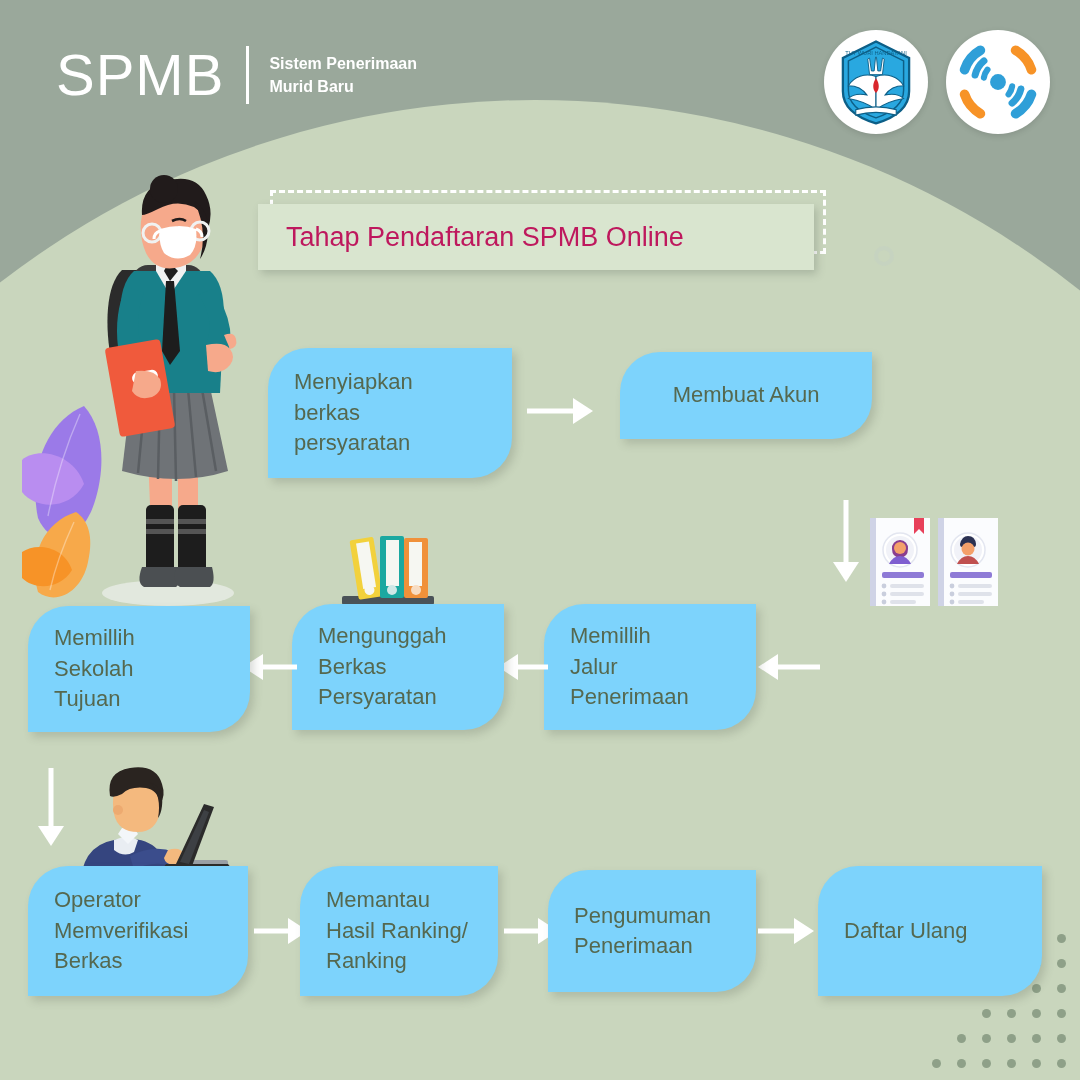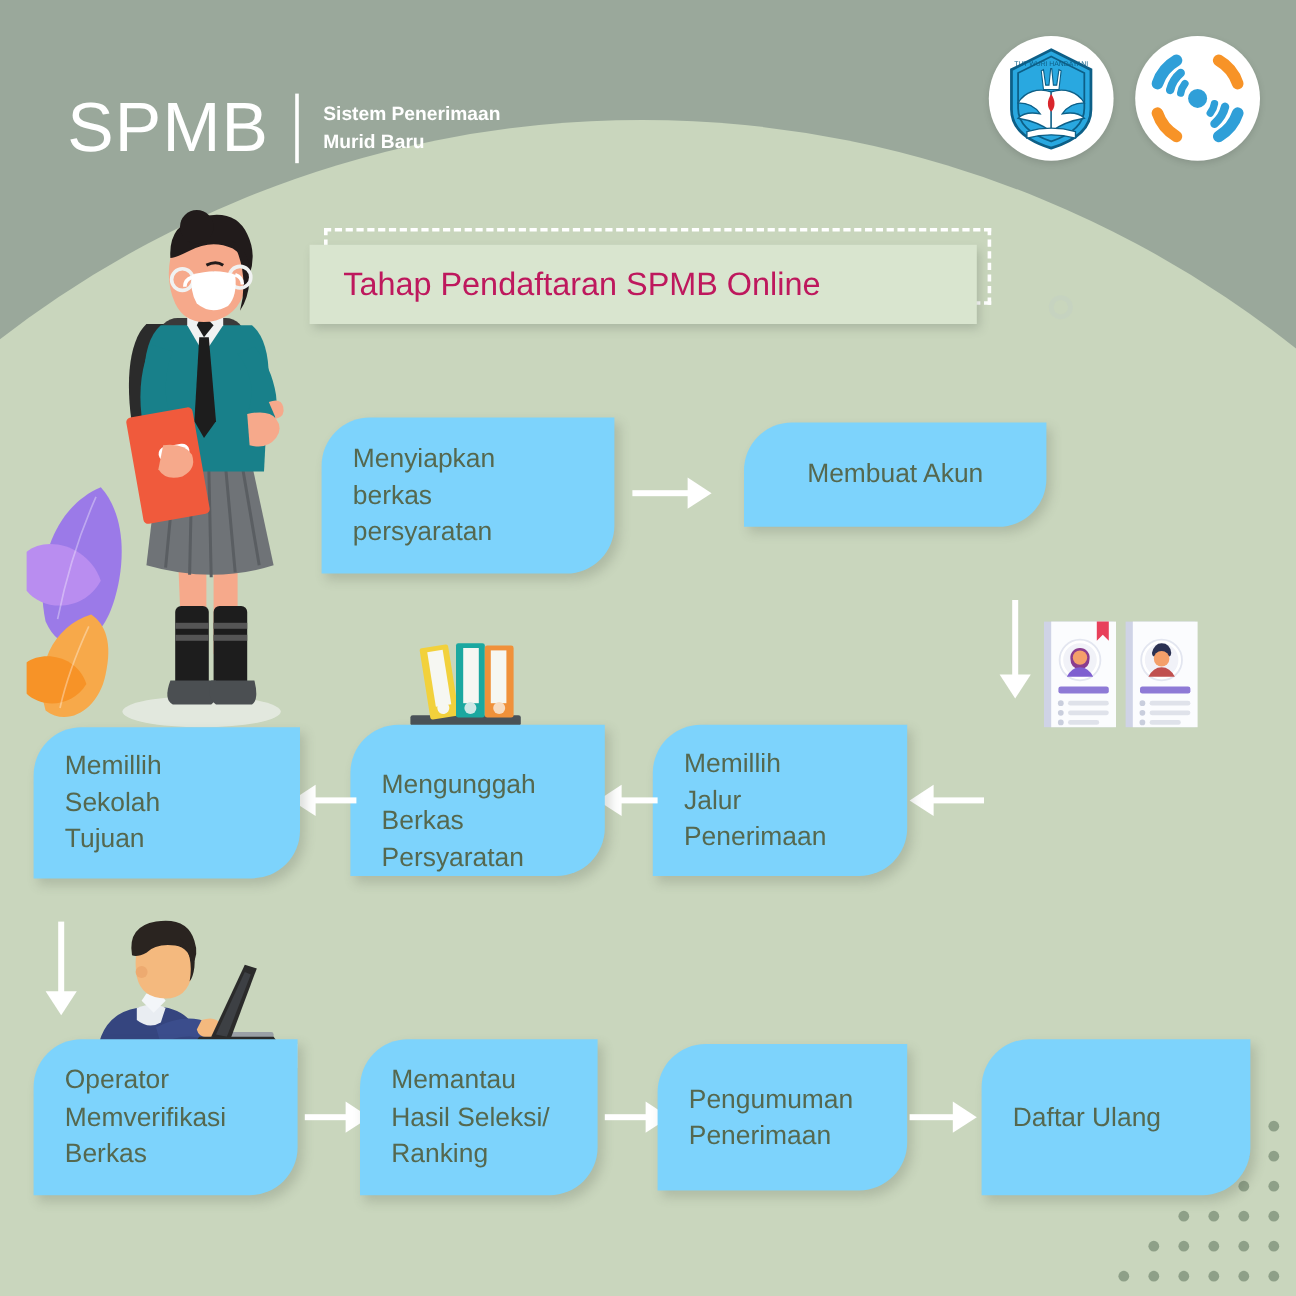--- a/index.html
+++ b/index.html
@@ -28,21 +28,21 @@
   .dots i{position:absolute;width:9px;height:9px;border-radius:50%;background:#8ea088;display:block;}
 
   
   .ring{
     position:absolute;left:874px;top:246px;width:20px;height:20px;border-radius:50%;
     border:4px solid #c6d2c1;box-sizing:border-box;opacity:.85;
   }
 
   
   .header{position:absolute;left:0;top:0;width:1080px;height:160px;}
-  .brand{position:absolute;left:56px;top:46px;display:flex;align-items:center;margin-top:32px;}
+  .brand{position:absolute;left:56px;top:46px;display:flex;align-items:center;}
   .brand .spmb{
     font-size:58px;color:#ffffff;letter-spacing:1px;font-weight:400;line-height:1;
     font-family:"Liberation Sans",sans-serif;
   }
   .brand .divider{width:3px;height:58px;background:#ffffff;margin:0 20px 0 22px;}
   .brand .sub{color:#ffffff;font-size:16px;line-height:1.45;font-weight:600;}
 
   .logos{position:absolute;right:30px;top:30px;display:flex;gap:18px;}
   .logo{width:104px;height:104px;border-radius:50%;background:#ffffff;
         box-shadow:0 2px 6px rgba(0,0,0,.12);display:flex;align-items:center;justify-content:center;}
@@ -364,21 +364,21 @@
     <div class="label">Memillih
 Jalur
 Penerimaan</div>
   </div>
 
   <div class="arrow left" style="left:498px;top:654px;width:50px;height:26px;">
     <div class="shaft" style="width:32px;"></div>
       <div class="head"></div>
   </div>
 
-  <div class="node" style="left:292px;top:604px;width:212px;height:126px;align-items:flex-end;">
+  <div class="node" style="left:292px;top:604px;width:212px;height:126px;">
     <div class="label">Mengunggah
 Berkas
 Persyaratan</div>
   </div>
 
   <div class="arrow left" style="left:243px;top:654px;width:54px;height:26px;">
     <div class="shaft" style="width:36px;"></div>
       <div class="head"></div>
   </div>
 
@@ -399,21 +399,21 @@
 Berkas</div>
   </div>
 
   <div class="arrow right" style="left:254px;top:918px;width:54px;height:26px;">
     <div class="shaft" style="width:36px;"></div>
       <div class="head"></div>
   </div>
 
   <div class="node" style="left:300px;top:866px;width:198px;height:130px;">
     <div class="label">Memantau
-Hasil Seleksi/
+Hasil Ranking/
 Ranking</div>
   </div>
 
   <div class="arrow right" style="left:504px;top:918px;width:54px;height:26px;">
     <div class="shaft" style="width:36px;"></div>
       <div class="head"></div>
   </div>
 
   <div class="node" style="left:548px;top:870px;width:208px;height:122px;">
     <div class="label">Pengumuman

